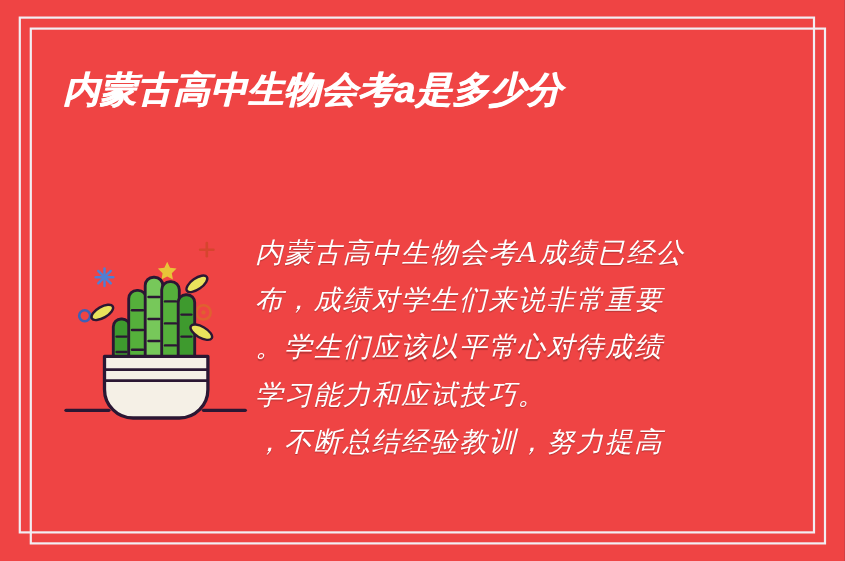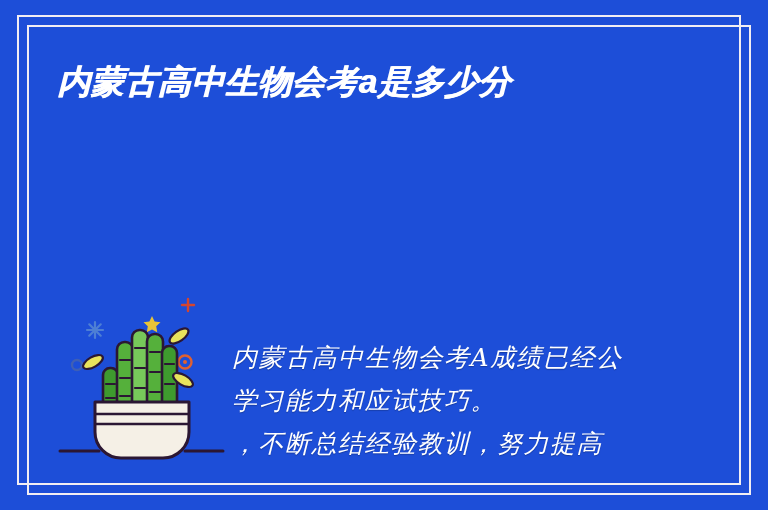--- a/index.html
+++ b/index.html
@@ -5,21 +5,21 @@
   html,body{margin:0;padding:0;}
   body{
     width:768px;height:510px;
     background:#4a2350;
     font-family:"Liberation Sans","DejaVu Sans",sans-serif;
     overflow:hidden;
     position:relative;
   }
   .card{
     position:absolute;inset:0;
-    background:#1d4ed8;
+    background:#ef4444;
   }
   
   .frame-outer{
     position:absolute;
     left:17px;top:15px;right:27px;bottom:25px;
     border:2px solid #f2eef3;
     pointer-events:none;
   }
   .frame-inner{
     position:absolute;
@@ -41,21 +41,21 @@
     letter-spacing:0.5px;
     line-height:50px;
     white-space:nowrap;
     text-shadow:1px 0 0 #ffffff;
   }
   
   .content{
     position:absolute;
     left:57px;top:192px;right:50px;bottom:45px;
     display:flex;
-    align-items:flex-end;
+    align-items:flex-start;
     margin-top:16px;
   }
   .illustration{
     width:170px;
     flex:0 0 170px;
     position:relative;
     height:175px;
     margin-top:4px;
   }
   .illustration svg{display:block;}
@@ -150,18 +150,20 @@
 
         <g stroke="#2b1733" stroke-width="3" stroke-linecap="round">
           <line x1="3" y1="161" x2="42" y2="161"></line>
           <line x1="128" y1="161" x2="166" y2="161"></line>
         </g>
       </svg>
     </div>
 
     <div class="body-text">
       <div>内蒙古高中生物会考A成绩已经公</div>
+      <div>布，成绩对学生们来说非常重要</div>
+      <div>。学生们应该以平常心对待成绩</div>
       <div>学习能力和应试技巧。</div>
       <div>，不断总结经验教训，努力提高</div>
     </div>
 
   </div>
 </div>
 
 </body></html>

